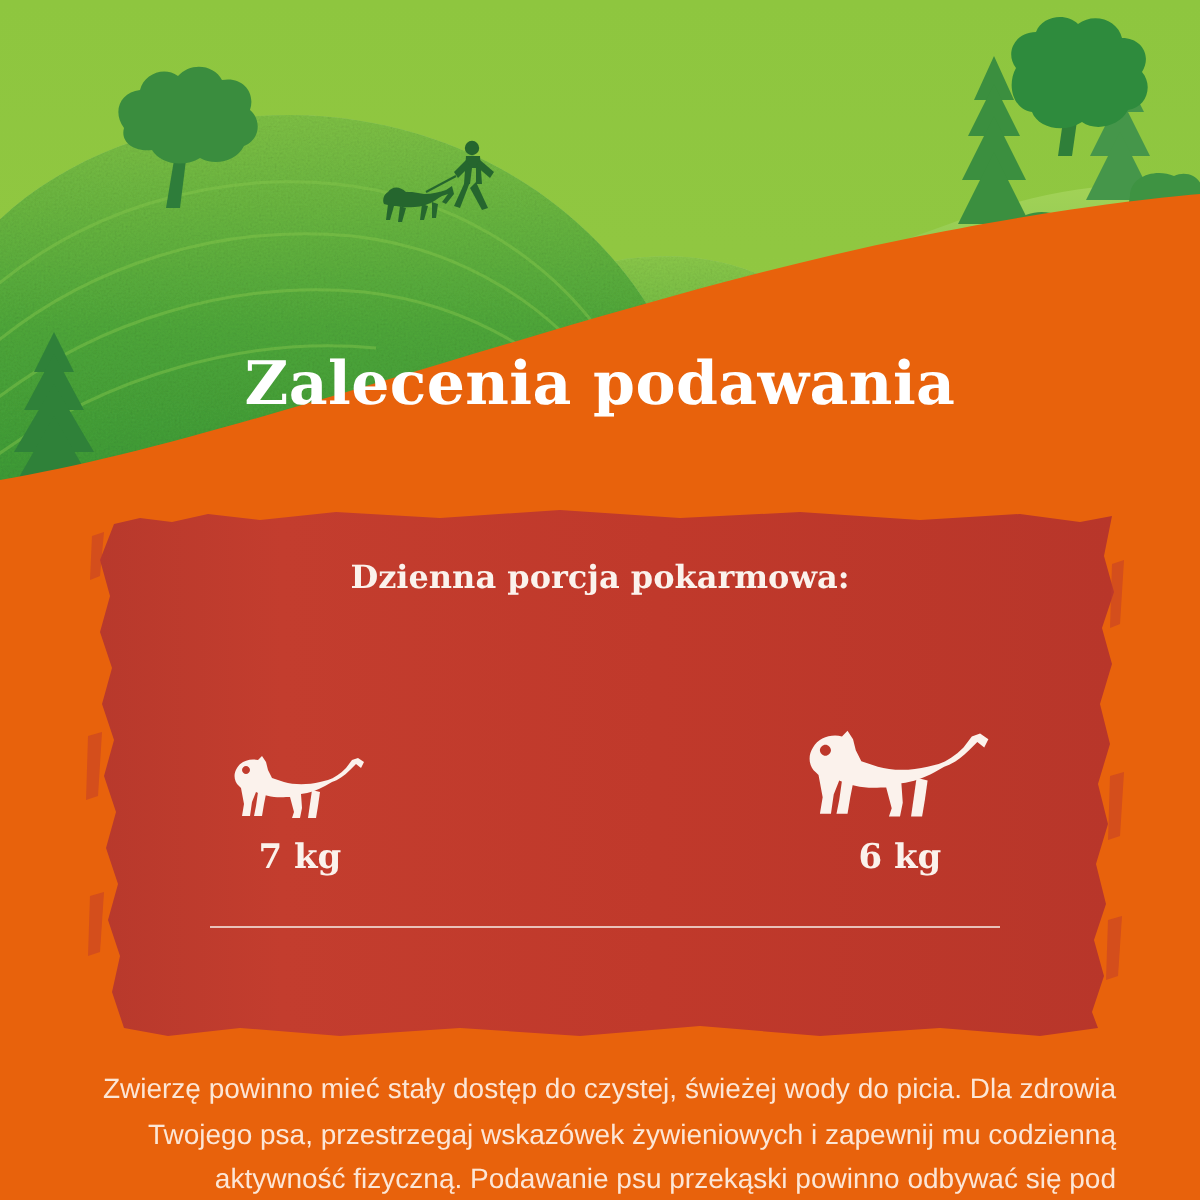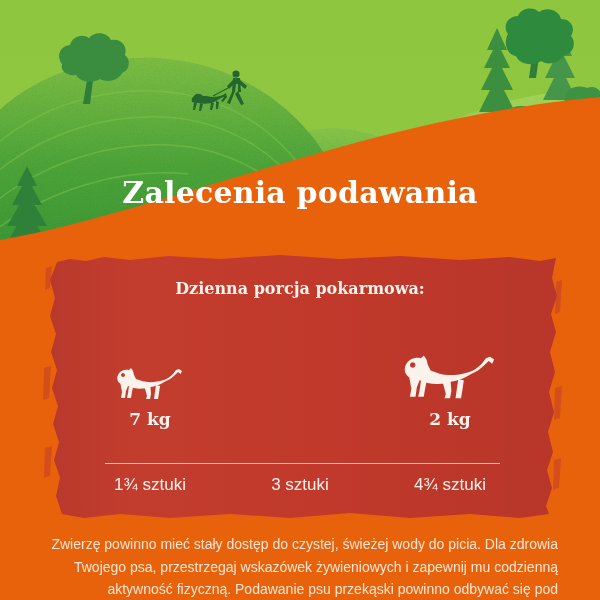--- a/index.html
+++ b/index.html
@@ -79,21 +79,21 @@
     font-family: "DejaVu Serif", "Liberation Serif", serif;
     font-weight: bold;
     font-size: 16px;
     line-height: 1;
   }
 
   
   .dogs-row {
     position: absolute;
     left: 75px;
-    top: 70px;
+    top: 80px;
     width: 450px;
     height: 110px;
     display: flex;
     align-items: flex-end;
     justify-content: space-between;
   }
   .dog-col {
     width: 150px;
     display: flex;
     flex-direction: column;
@@ -337,29 +337,24 @@
           <svg width="100" height="58" viewBox="0 0 144 84" xmlns="http://www.w3.org/2000/svg">
             <path fill="#FBF2EC" d="M30,22 C22,20 13,23 9,30 C5,36 6,44 11,48 L13,50 L16,66 L14,78 L22,78 L24,64 L28,54
               C36,58 48,60 58,59 L62,59 L66,74 L64,80 L72,80 L74,70 L73,56 C81,55 90,52 97,48
               L104,44 C110,42 116,38 122,32 L128,26 L133,30 L136,24 L130,20 L124,22 L118,30
               C112,36 106,40 100,42 L92,44 C80,47 66,47 56,44 L44,40 L40,32 L38,24 L34,18 Z
               M18,28 C20,28 22,30 22,32 C22,34 20,36 18,36 C16,36 14,34 14,32 C14,30 16,28 18,28 Z"></path>
             <path fill="#FBF2EC" d="M30,54 L28,68 L26,78 L34,78 L36,66 L38,56 Z"></path>
             <path fill="#FBF2EC" d="M84,52 L82,66 L80,80 L88,80 L90,68 L92,54 Z"></path>
           </svg>
         </span>
-        <span class="dog-weight">2 kg</span>
+        <span class="dog-weight">6 kg</span>
       </div>
 
     </div>
 
     <div class="divider"></div>
 
-    <div class="portions-row">
-      <div class="portion-col">1¾ sztuki</div>
-      <div class="portion-col">3 sztuki</div>
-      <div class="portion-col">4¾ sztuki</div>
-    </div>
   </div>
 
   <div class="footer">Zwierzę powinno mieć stały dostęp do czystej, świeżej wody do picia. Dla zdrowia Twojego psa, przestrzegaj wskazówek żywieniowych i zapewnij mu codzienną aktywność fizyczną. Podawanie psu przekąski powinno odbywać się pod nadzorem.</div>
 
 </div>
 
 </body></html>

